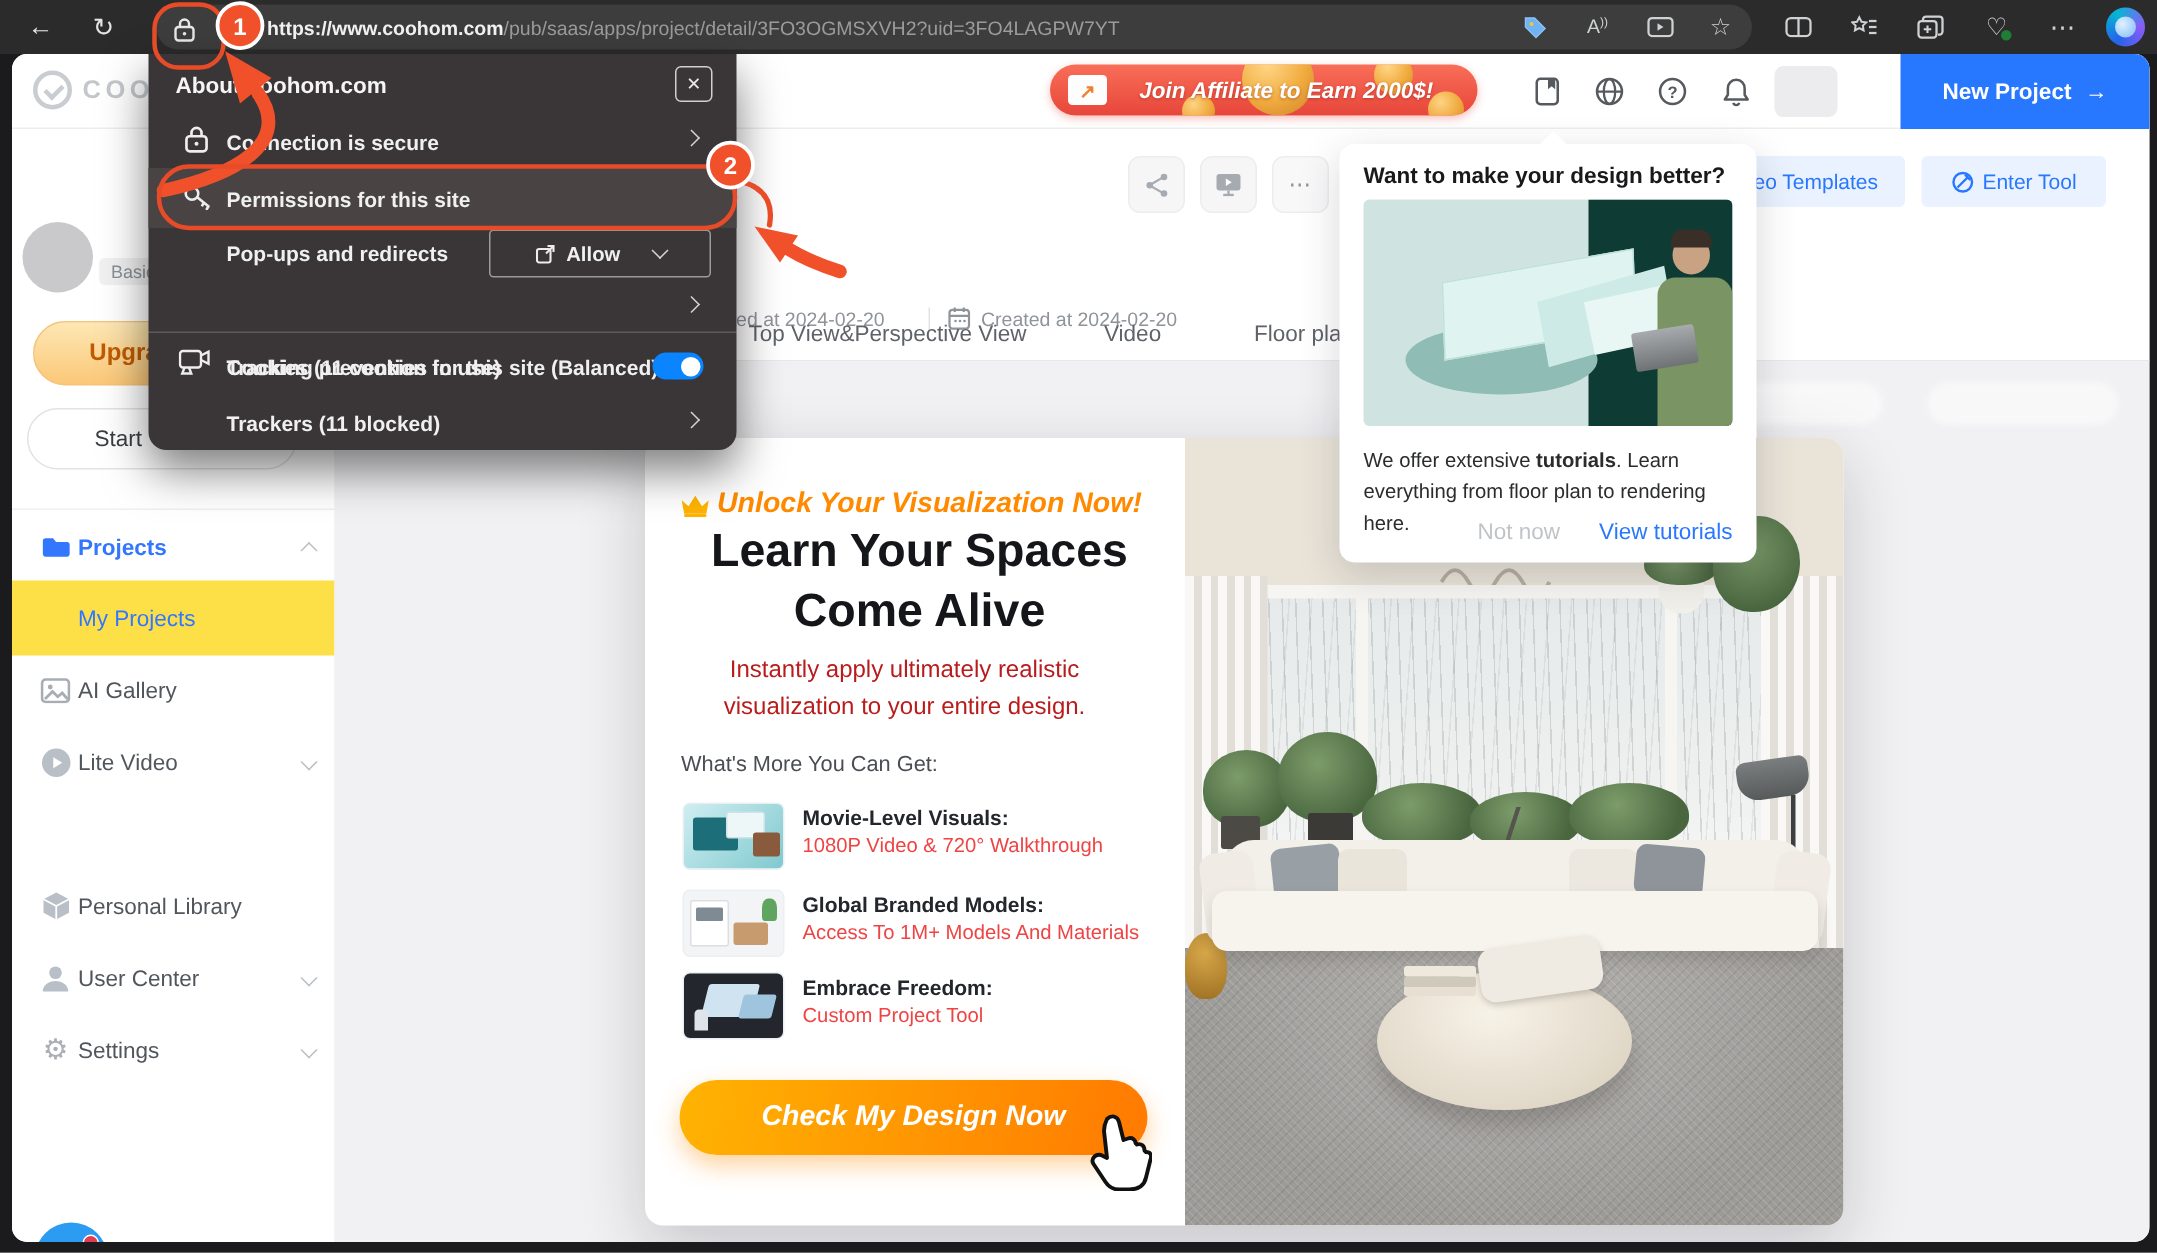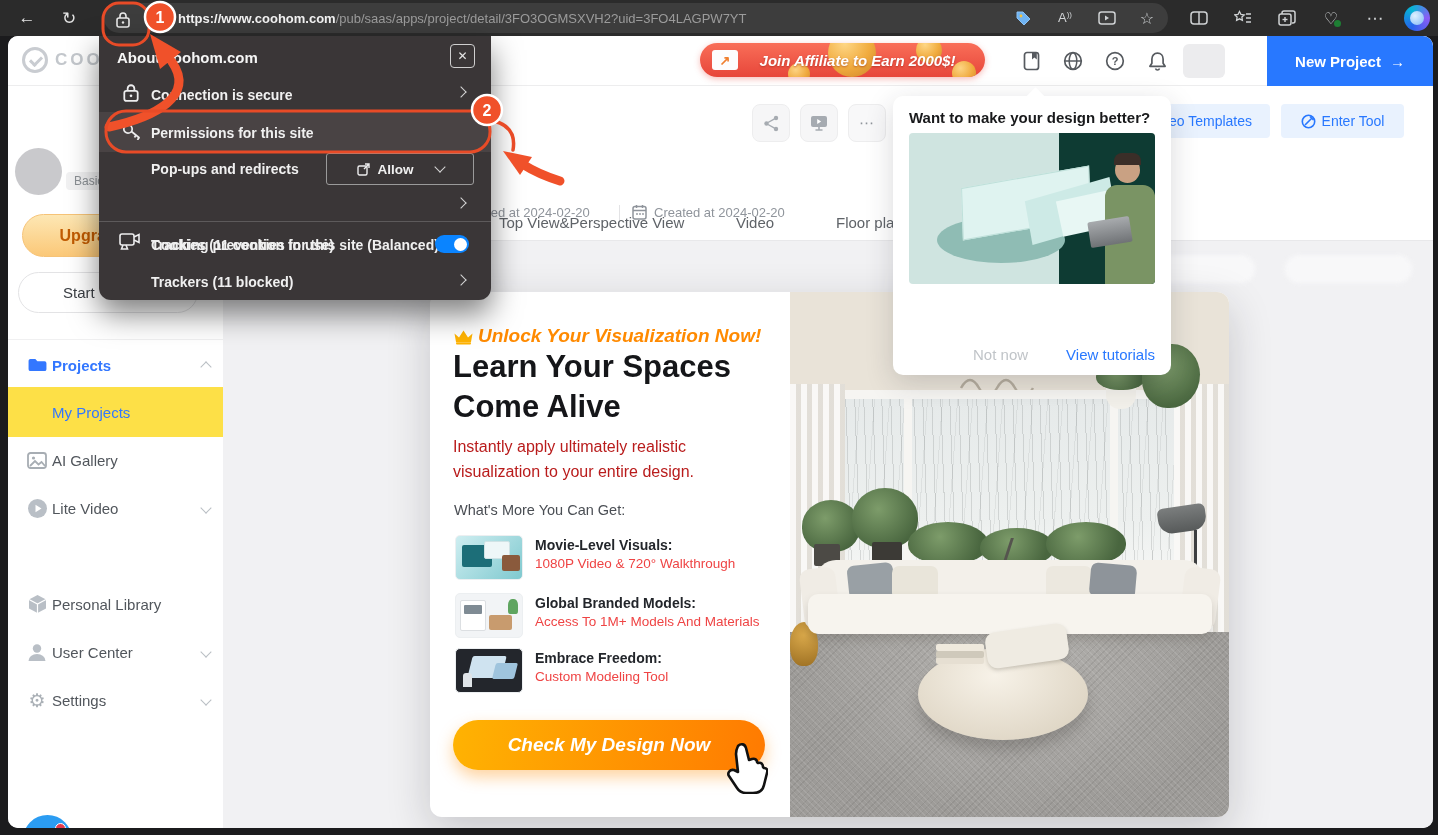--- a/index.html
+++ b/index.html
@@ -130,21 +130,21 @@
   .dd-hl { position:absolute; left:0; top:76px; width:392px; height:40px; background:#494344; }
   .allow-btn { position:absolute; left:227px; top:117px; width:148px; height:32px; border:1.4px solid #9a9a9a; border-radius:3px;
                display:flex; align-items:center; justify-content:center; gap:8px; font-size:13.5px; font-weight:600; color:#f0f0f0; }
   .dd-div { position:absolute; left:0; top:185px; width:392px; height:1px; background:rgba(255,255,255,.18); }
   .toggle { position:absolute; left:336px; top:199px; width:34px; height:18px; border-radius:9px; background:#0a84ff; }
   .toggle:after { content:""; position:absolute; right:2.5px; top:2.5px; width:13px; height:13px; border-radius:50%; background:#fff; }
 
   
   .anno { position:absolute; left:0; top:0; width:1438px; height:835px; pointer-events:none; z-index:200; }
 
-  .z-dd { z-index:120; } .z-tt { z-index:60; } .z-modal { z-index:40; }
+  .z-dd { z-index:120; } .z-tt { z-index:60; } .z-modal { z-index:40;text-align:center; }
 </style>
 </head>
 <body>
 
 <div class="stage">
 
   <div class="toolbar">
     <div class="tb-btn" style="left:14px;">
         <span>←</span>
       </div>
@@ -447,21 +447,21 @@
         <div class="ft">Global Branded Models:</div>
         <div class="fd">Access To 1M+ Models And Materials</div>
       </div>
       <div class="feat" style="top:356px;">
         <div class="thumb" style="background:#23262c;">
           <div class="abs" style="left:14px; top:7px; width:34px; height:22px; background:#cfe3f0; transform:skewX(-14deg); border-radius:2px;"></div>
           <div class="abs" style="left:38px; top:14px; width:22px; height:16px; background:#9fc4dd; transform:skewX(-14deg); border-radius:2px;"></div>
           <div class="abs" style="left:7px; top:24px; width:9px; height:14px; background:#dfe4e8; border-radius:3px 3px 0 0;"></div>
         </div>
         <div class="ft">Embrace Freedom:</div>
-        <div class="fd">Custom Modeling Tool</div>
+        <div class="fd">Custom Project Tool</div>
       </div>
 
       <div class="cta">
         <span>Check My Design Now</span>
       </div>
       <span class="abs" style="left:292px; top:450px; z-index:5;">
         <svg width="46" height="52" viewBox="0 0 46 52">
             <path d="M16 4 c3-3 7-2 8 2 l3 12 3-1 c3-1 5 1 5 3 l1 1 c3-1 5 1 5 4 l1 1 c3 0 4 2 3 5 l-3 12 c-1 5-5 8-11 8 h-7 c-4 0-7-2-9-5 l-8-12 c-2-3 1-7 5-6 l4 2 -2-18 c0-3 1-6 2-8 z" fill="#fff" stroke="#111" stroke-width="2.6" stroke-linejoin="round"></path>
           </svg>
       </span>
@@ -522,23 +522,26 @@
         <div class="abs" style="left:150px; top:0; width:96px; height:151px; background:#0e3b33;"></div>
         <div class="abs" style="left:28px; top:84px; width:128px; height:46px; background:#8fbcb4; border-radius:50%;"></div>
         <div class="abs" style="left:52px; top:44px; width:130px; height:52px; background:#dff3f0; border:1px solid #bfe0da; transform:rotate(-10deg) skewX(-8deg);"></div>
         <div class="abs" style="left:118px; top:56px; width:88px; height:44px; background:#cdeae6; transform:rotate(-16deg) skewX(-6deg);"></div>
         <div class="abs" style="left:150px; top:62px; width:58px; height:36px; background:#e8f7f4; transform:rotate(-12deg);"></div>
         <div class="abs" style="left:196px; top:52px; width:50px; height:100px; background:#7a9464; border-radius:12px 12px 0 0;"></div>
         <div class="abs" style="left:206px; top:24px; width:25px; height:26px; background:#c9a183; border-radius:50%;"></div>
         <div class="abs" style="left:205px; top:20px; width:27px; height:12px; background:#3a2e28; border-radius:8px 8px 0 0;"></div>
         <div class="abs" style="left:180px; top:86px; width:42px; height:26px; background:linear-gradient(180deg,#a8abae,#6f7275); transform:rotate(-9deg); border-radius:2px;"></div>
       </div>
+      <div class="tt-body">
+        <span>We offer extensive </span><b>tutorials</b><span>. Learn everything from floor plan to rendering here.</span>
+      </div>
       <div class="tt-actions">
         <span style="color:#c0c4c8;">Not now</span>
-        <span style="color:#2878ff;margin-left:12px;">View tutorials</span>
+        <span style="color:#2878ff;">View tutorials</span>
       </div>
     </div>
   </div>
 
   <div class="dropdown z-dd">
     <div class="dd-title">About coohom.com</div>
     <div class="dd-close">
         <span>✕</span>
       </div>
 

